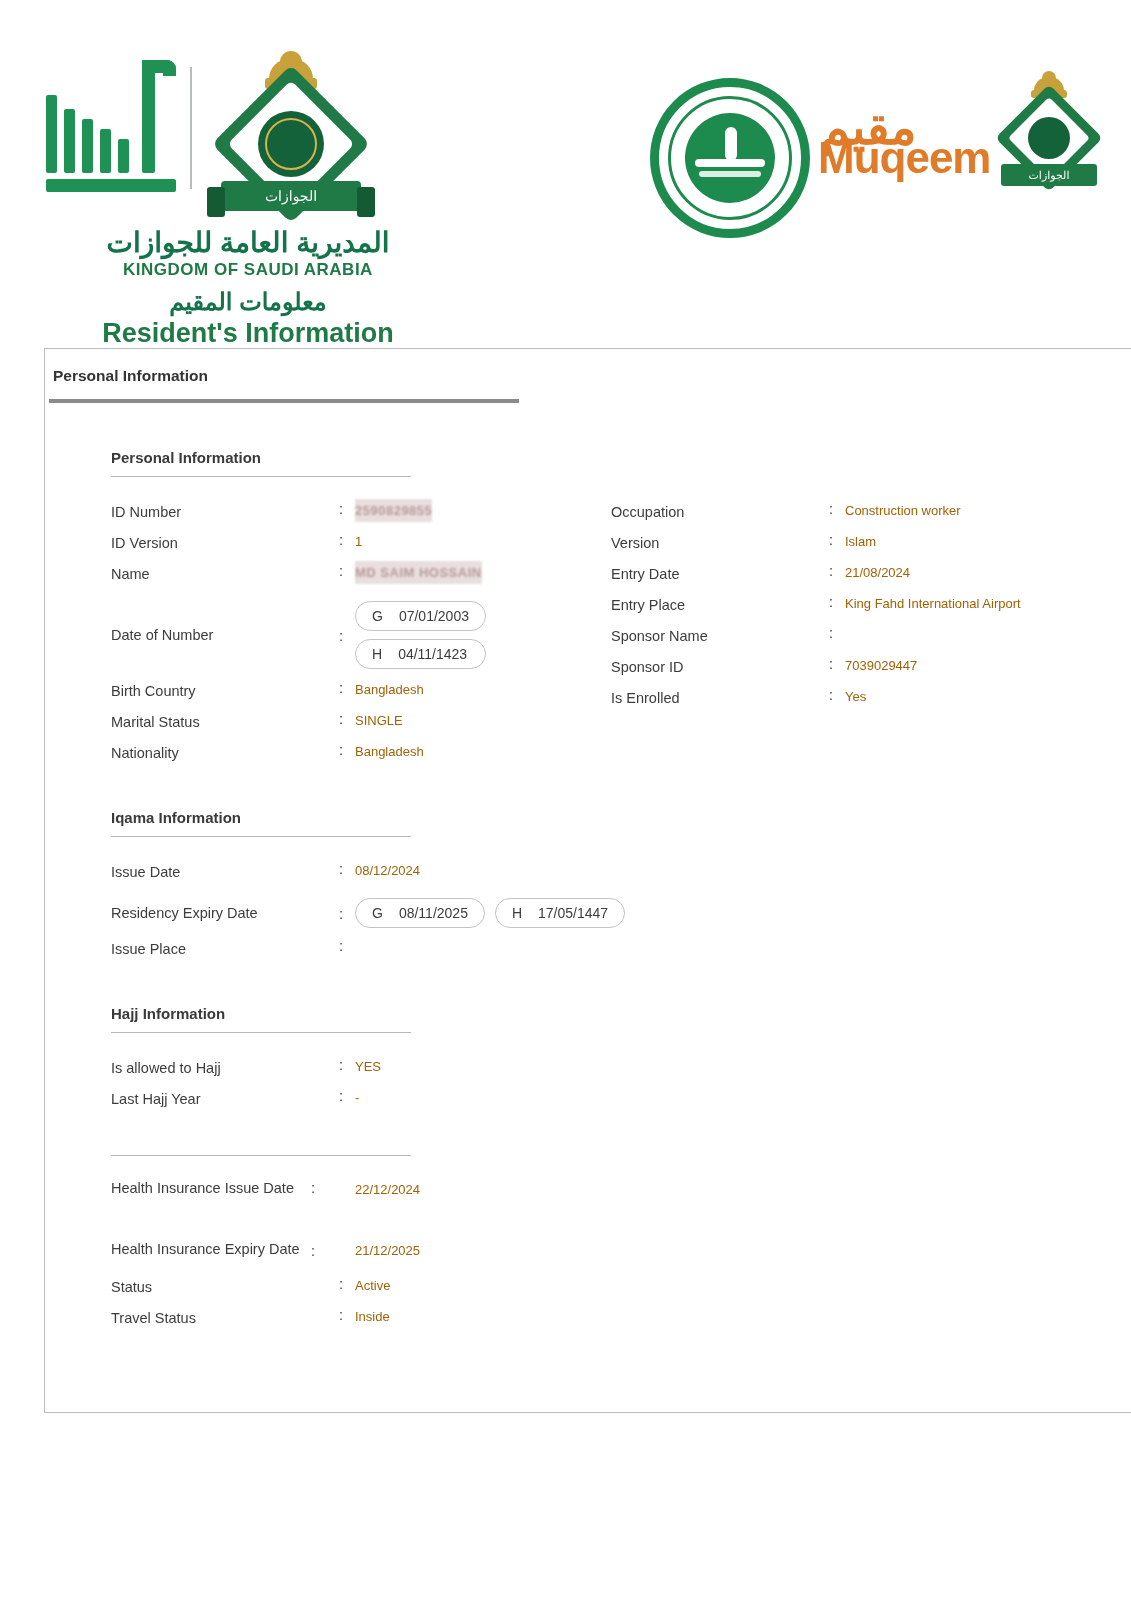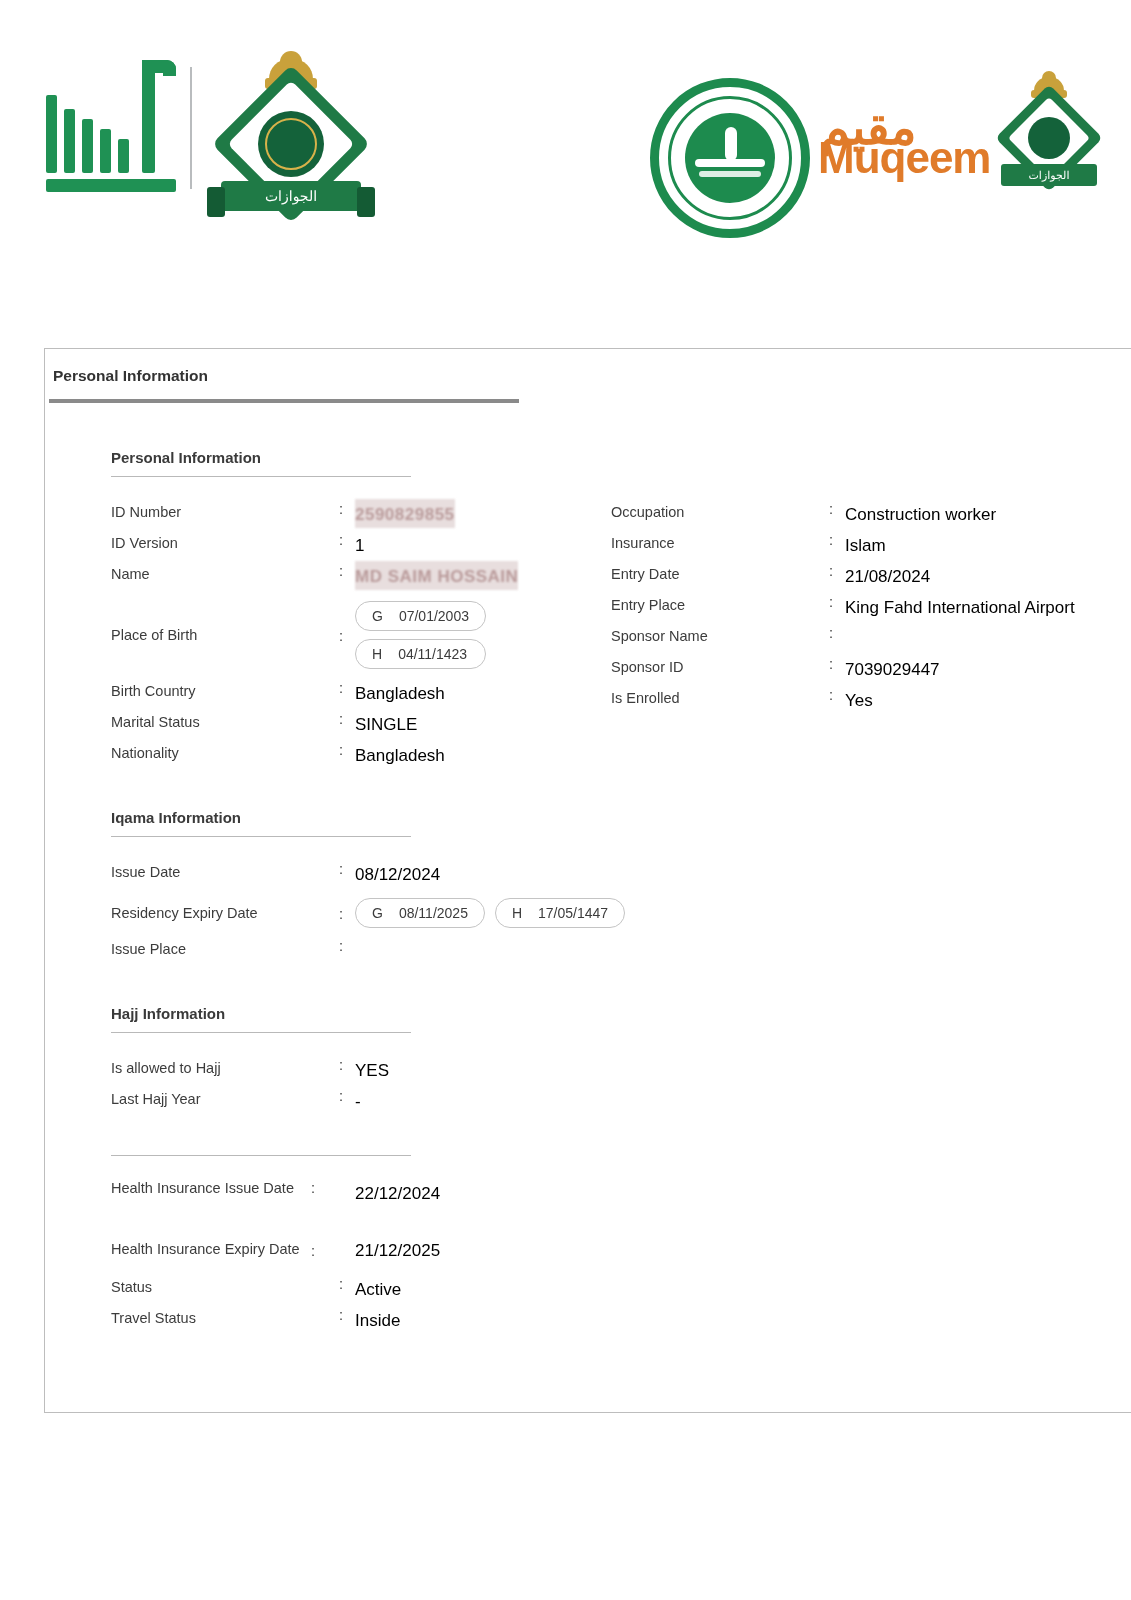--- a/index.html
+++ b/index.html
@@ -409,22 +409,22 @@
     line-height: 1.6;
   }
   .lbl.wide { width: 218px; }
   .colon {
     width: 16px;
     font-size: 14.5px;
     color: #3c3c3c;
     padding-top: 2px;
   }
   .val {
-    font-size: 17px;
-    color: #000000;
+    font-size: 13px;
+    color: #a16207;
     padding-top: 2px;
     line-height: 1.6;
   }
   .val.ar {
     direction: rtl;
     text-align: right;
     width: 210px;
     line-height: 1.55;
   }
   .redacted {
@@ -497,20 +497,26 @@
           <div class="crown-top"></div>
           <div class="crown-band"></div>
         </div>
         <div class="jawazat-diamond"></div>
         <div class="jawazat-inner-diamond"></div>
         <div class="jawazat-circle"></div>
         <div class="jawazat-ribbon">الجوازات</div>
       </div>
     </div>
 
+    <div class="header-titles">
+      <div class="title-ar-1">المديرية العامة للجوازات</div>
+      <div class="title-en-1">KINGDOM OF SAUDI ARABIA</div>
+      <div class="title-ar-2">معلومات المقيم</div>
+      <div class="title-en-2">Resident's Information</div>
+    </div>
 
     <div class="moi-seal">
       <div class="moi-inner">
         <div class="moi-palm"></div>
         <div class="moi-swords"></div>
         <div class="moi-swords2"></div>
       </div>
     </div>
 
     <div class="muqeem-ar">مقيم</div>
@@ -557,21 +563,21 @@
             <div class="val">1</div>
           </div>
 
           <div class="row">
             <div class="lbl">Name</div>
             <div class="colon">:</div>
             <div class="val redacted">MD SAIM HOSSAIN</div>
           </div>
 
           <div class="dob-row">
-            <div class="lbl">Place of Birth</div>
+            <div class="lbl">Date of Number</div>
             <div class="colon">:</div>
             <div class="dob-pills">
               <span class="pill">
                 <b>G</b>
                 <span>07/01/2003</span>
               </span>
               <span class="pill">
                 <b>H</b>
                 <span>04/11/1423</span>
               </span>
@@ -599,21 +605,21 @@
 
         <div class="col-right">
 
           <div class="row">
             <div class="lbl wide">Occupation</div>
             <div class="colon">:</div>
             <div class="val">Construction worker</div>
           </div>
 
           <div class="row">
-            <div class="lbl wide">Insurance</div>
+            <div class="lbl wide">Version</div>
             <div class="colon">:</div>
             <div class="val">Islam</div>
           </div>
 
           <div class="row">
             <div class="lbl wide">Entry Date</div>
             <div class="colon">:</div>
             <div class="val">21/08/2024</div>
           </div>
 

